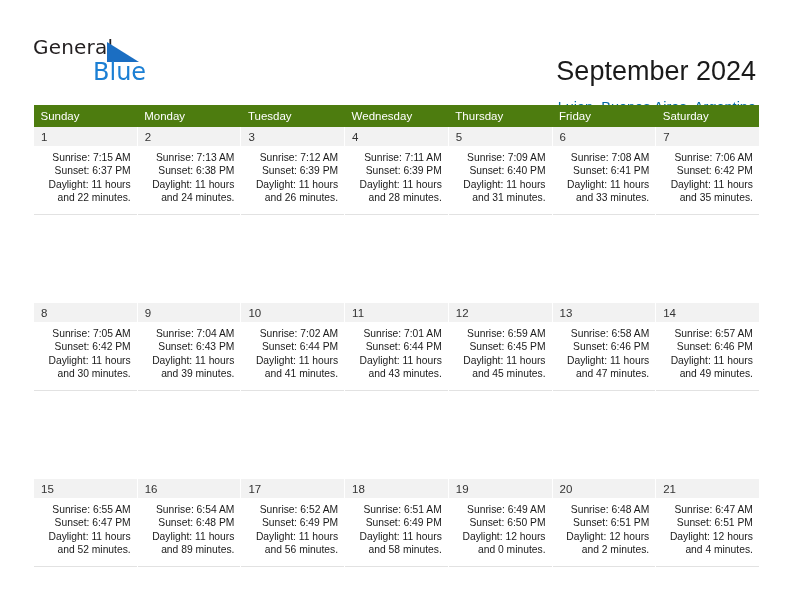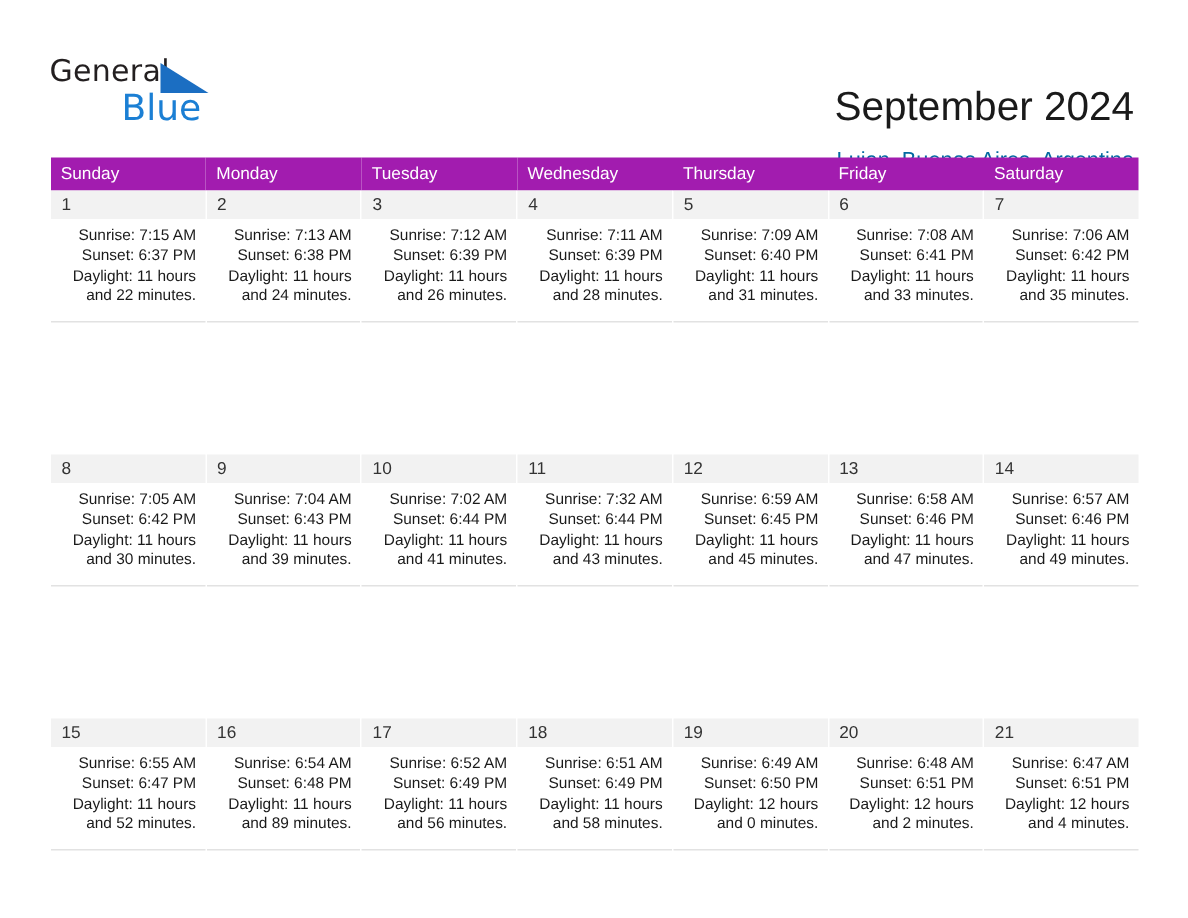--- a/index.html
+++ b/index.html
@@ -51,21 +51,21 @@
     position: absolute;
     left: 74px;
     top: 8px;
     width: 0;
     height: 0;
     border-left: 32px solid #1b6ec2;
     border-top: 20px solid transparent;
   }
   .brand-blue {
     position: absolute;
-    left: 48px;
+    left: 60px;
     top: 25px;
     font-size: 24px;
     color: #1b7fd4;
     font-family: "DejaVu Sans", sans-serif;
     font-weight: 400;
     line-height: 26px;
   }
   .title-block {
     position: absolute;
     right: 36px;
@@ -94,21 +94,21 @@
     position: absolute;
     left: 33px;
     top: 105px;
     width: 726px;
     border-collapse: collapse;
     table-layout: fixed;
   }
   .calendar col { width: 103.71px; }
 
   .calendar thead th {
-    background: #a21caf;
+    background: #4d7c0f;
     color: #ffffff;
     font-size: 11.5px;
     font-weight: 400;
     text-align: left;
     padding: 5px 0 5px 7px;
     height: 20px;
     box-sizing: border-box;
     border: none;
   }
 
@@ -311,21 +311,21 @@
                 <div>Sunset: 6:44 PM</div>
                 <div>Daylight: 11 hours</div>
                 <div>and 41 minutes.</div>
               </div>
             </div>
           </td>
         <td>
             <div class="cell filled">
               <div class="cell-daynum">11</div>
               <div class="cell-body">
-                <div>Sunrise: 7:32 AM</div>
+                <div>Sunrise: 7:01 AM</div>
                 <div>Sunset: 6:44 PM</div>
                 <div>Daylight: 11 hours</div>
                 <div>and 43 minutes.</div>
               </div>
             </div>
           </td>
         <td>
             <div class="cell filled">
               <div class="cell-daynum">12</div>
               <div class="cell-body">

